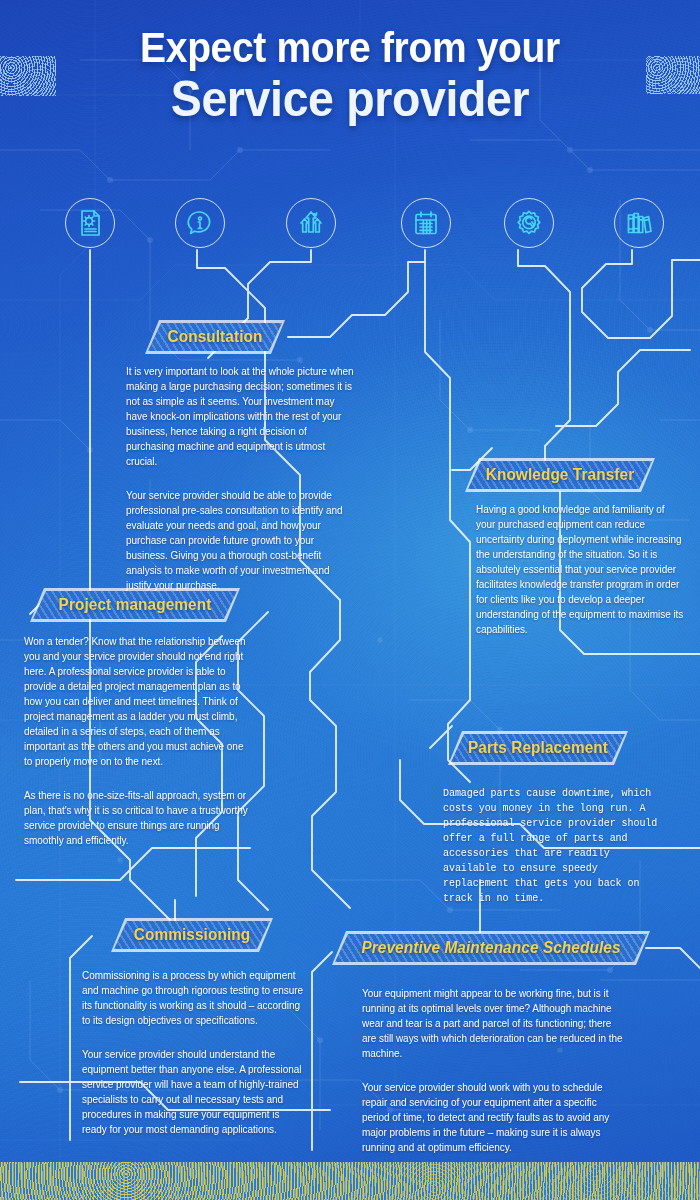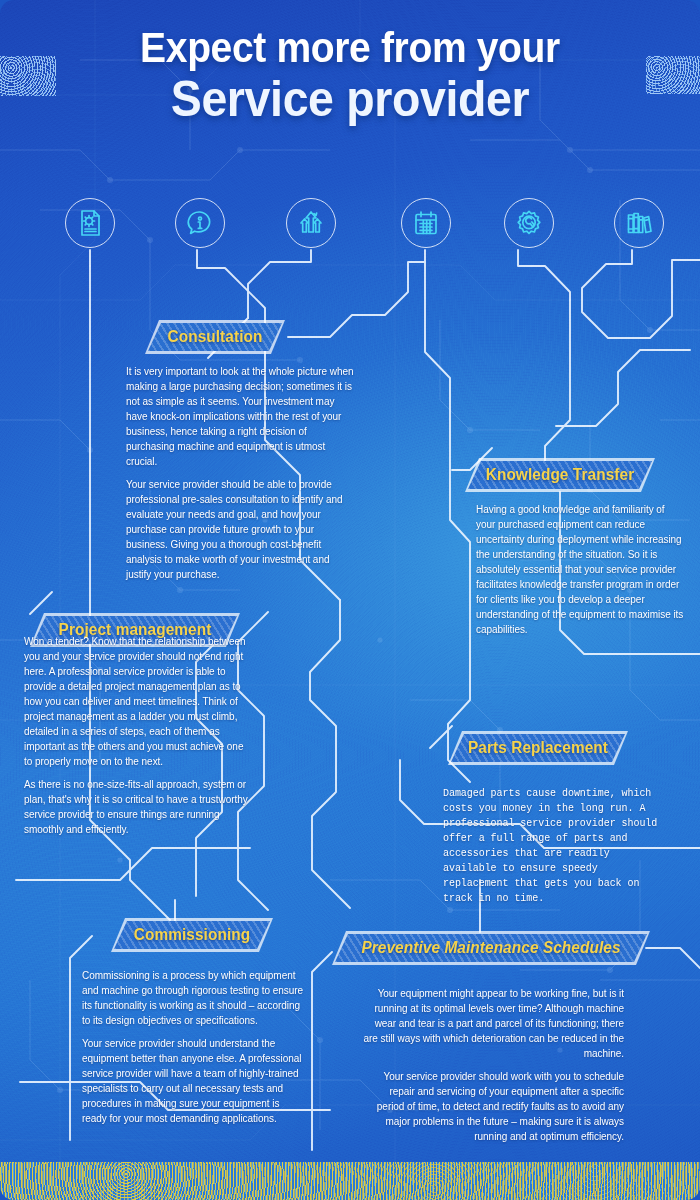--- a/index.html
+++ b/index.html
@@ -12,21 +12,20 @@
   }
 
   #page {
     position:relative;
     width:700px; height:1200px;
     overflow:hidden;
     background:
       radial-gradient(ellipse 700px 520px at 72% 46%, rgba(60,160,225,0.80) 0%, rgba(40,125,215,0.45) 42%, rgba(25,85,200,0.0) 75%),
       radial-gradient(ellipse 520px 360px at 18% 78%, rgba(45,135,220,0.45) 0%, rgba(25,85,200,0) 72%),
       linear-gradient(170deg, #1c46b8 0%, #1f55c6 16%, #2468cf 38%, #2a79d6 58%, #2470d2 76%, #1e57c4 100%);
-    border-radius: 14px;
   }
 
   
   .circuit-bg { position:absolute; inset:0; opacity:0.30; pointer-events:none; }
   .noise-ov {
     position:absolute; inset:0; pointer-events:none; mix-blend-mode:overlay;
     opacity:0.30;
     background-image:
       repeating-radial-gradient(circle at 13% 27%, rgba(255,255,255,0.10) 0 0.6px, rgba(0,0,0,0) 0.6px 2.4px),
       repeating-radial-gradient(circle at 71% 63%, rgba(0,0,0,0.12) 0 0.6px, rgba(0,0,0,0) 0.6px 3.1px);
@@ -95,21 +94,21 @@
     transform:scaleX(0.96);
   }
 
   
   .copy {
     position:absolute;
     color:#ffffff; font-size:10px; line-height:15px;
     text-shadow:0 1px 2px rgba(10,40,105,0.5);
     letter-spacing:-0.05px;
   }
-  .copy p + p { margin-top:8px; }
+  .copy p + p { margin-top:19px; }
 </style>
 </head>
 <body>
 
 <div id="page">
 
   <svg class="circuit-bg" viewBox="0 0 700 1200" preserveAspectRatio="none">
     <g stroke="#bcdcff" stroke-width="1" fill="none" opacity="0.55">
       <path d="M0 150 H80 L110 180 H210 L240 150 H330"></path>
       <path d="M40 210 H120 L150 240 V330 L180 360 H300"></path>
@@ -307,21 +306,21 @@
   <div class="banner" style="left:465px;top:458px;width:190px;">
     <div class="hex" style="background:rgba(255,255,255,0.72)">
       <div class="ban-body" style="-webkit-clip-path:polygon(13px 0,100% 0,calc(100% - 13px) 100%,0 100%);clip-path:polygon(13px 0,100% 0,calc(100% - 13px) 100%,0 100%);background-color:#2a6fd0;"></div>
     </div>
     <div class="ban-lbl">Knowledge Transfer</div>
   </div>
   <div class="copy" style="left:476px;top:502px;width:210px;">
     <p>Having a good knowledge and familiarity of your purchased equipment can reduce uncertainty during deployment while increasing the understanding of the situation. So it is absolutely essential that your service provider facilitates knowledge transfer program in order for clients like you to develop a deeper understanding of the equipment to maximise its capabilities.</p>
   </div>
 
-  <div class="banner" style="left:30px;top:613px;width:210px;">
+  <div class="banner" style="left:30px;top:588px;width:210px;">
     <div class="hex" style="background:rgba(255,255,255,0.72)">
       <div class="ban-body" style="-webkit-clip-path:polygon(13px 0,100% 0,calc(100% - 13px) 100%,0 100%);clip-path:polygon(13px 0,100% 0,calc(100% - 13px) 100%,0 100%);background-color:#2a6fd0;"></div>
     </div>
     <div class="ban-lbl">Project management</div>
   </div>
   <div class="copy" style="left:24px;top:634px;width:228px;">
     <p>Won a tender? Know that the relationship between you and your service provider should not end right here. A professional service provider is able to provide a detailed project management plan as to how you can deliver and meet timelines. Think of project management as a ladder you must climb, detailed in a series of steps, each of them as important as the others and you must achieve one to properly move on to the next.</p>
     <p>As there is no one-size-fits-all approach, system or plan, that's why it is so critical to have a trustworthy service provider to ensure things are running smoothly and efficiently.</p>
   </div>
 
@@ -345,19 +344,19 @@
     <p>Commissioning is a process by which equipment and machine go through rigorous testing to ensure its functionality is working as it should – according to its design objectives or specifications.</p>
     <p>Your service provider should understand the equipment better than anyone else. A professional service provider will have a team of highly-trained specialists to carry out all necessary tests and procedures in making sure your equipment is ready for your most demanding applications.</p>
   </div>
 
   <div class="banner" style="left:332px;top:931px;width:318px;font-style:italic;">
     <div class="hex" style="background:rgba(255,255,255,0.72)">
       <div class="ban-body" style="-webkit-clip-path:polygon(13px 0,100% 0,calc(100% - 13px) 100%,0 100%);clip-path:polygon(13px 0,100% 0,calc(100% - 13px) 100%,0 100%);background-color:#2a6fd0;"></div>
     </div>
     <div class="ban-lbl">Preventive Maintenance Schedules</div>
   </div>
-  <div class="copy" style="left:362px;top:986px;width:262px;text-align:right;">
+  <div class="copy" style="left:362px;top:986px;width:262px;">
     <p>Your equipment might appear to be working fine, but is it running at its optimal levels over time? Although machine wear and tear is a part and parcel of its functioning; there are still ways with which deterioration can be reduced in the machine.</p>
     <p>Your service provider should work with you to schedule repair and servicing of your equipment after a specific period of time, to detect and rectify faults as to avoid any major problems in the future – making sure it is always running and at optimum efficiency.</p>
   </div>
 
   <div class="gold-band"></div>
 </div>
 
 </body></html>

